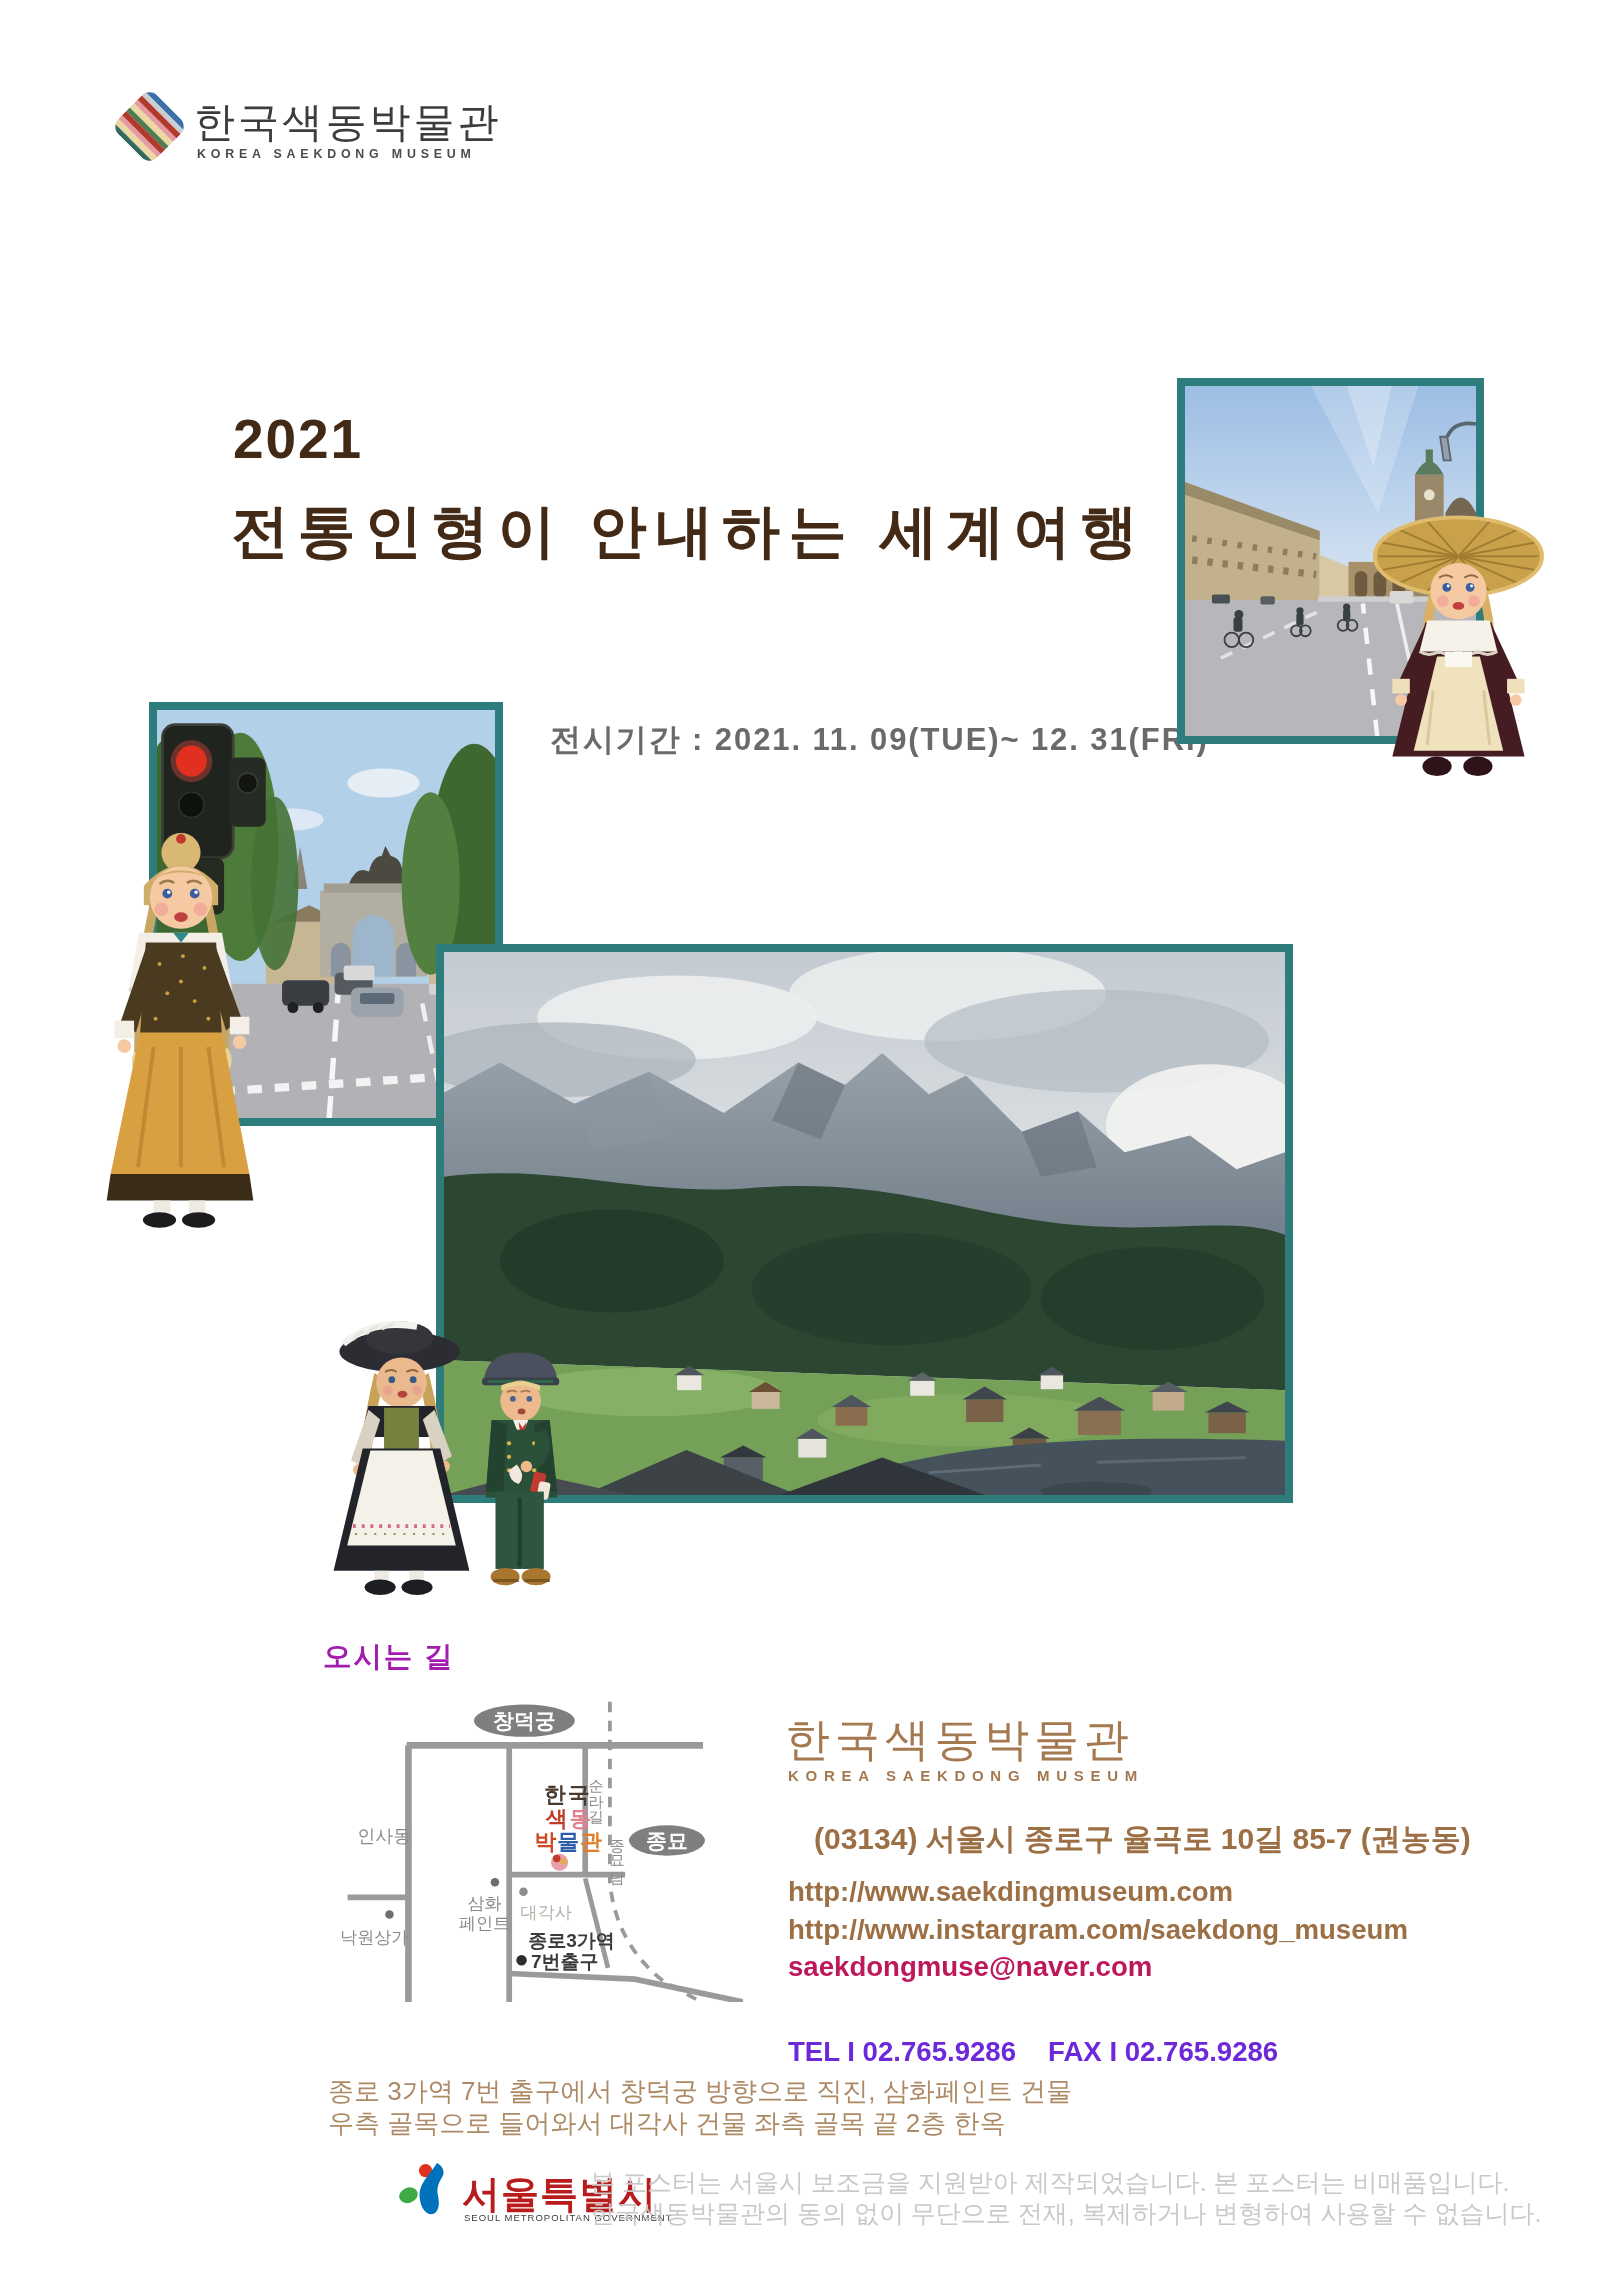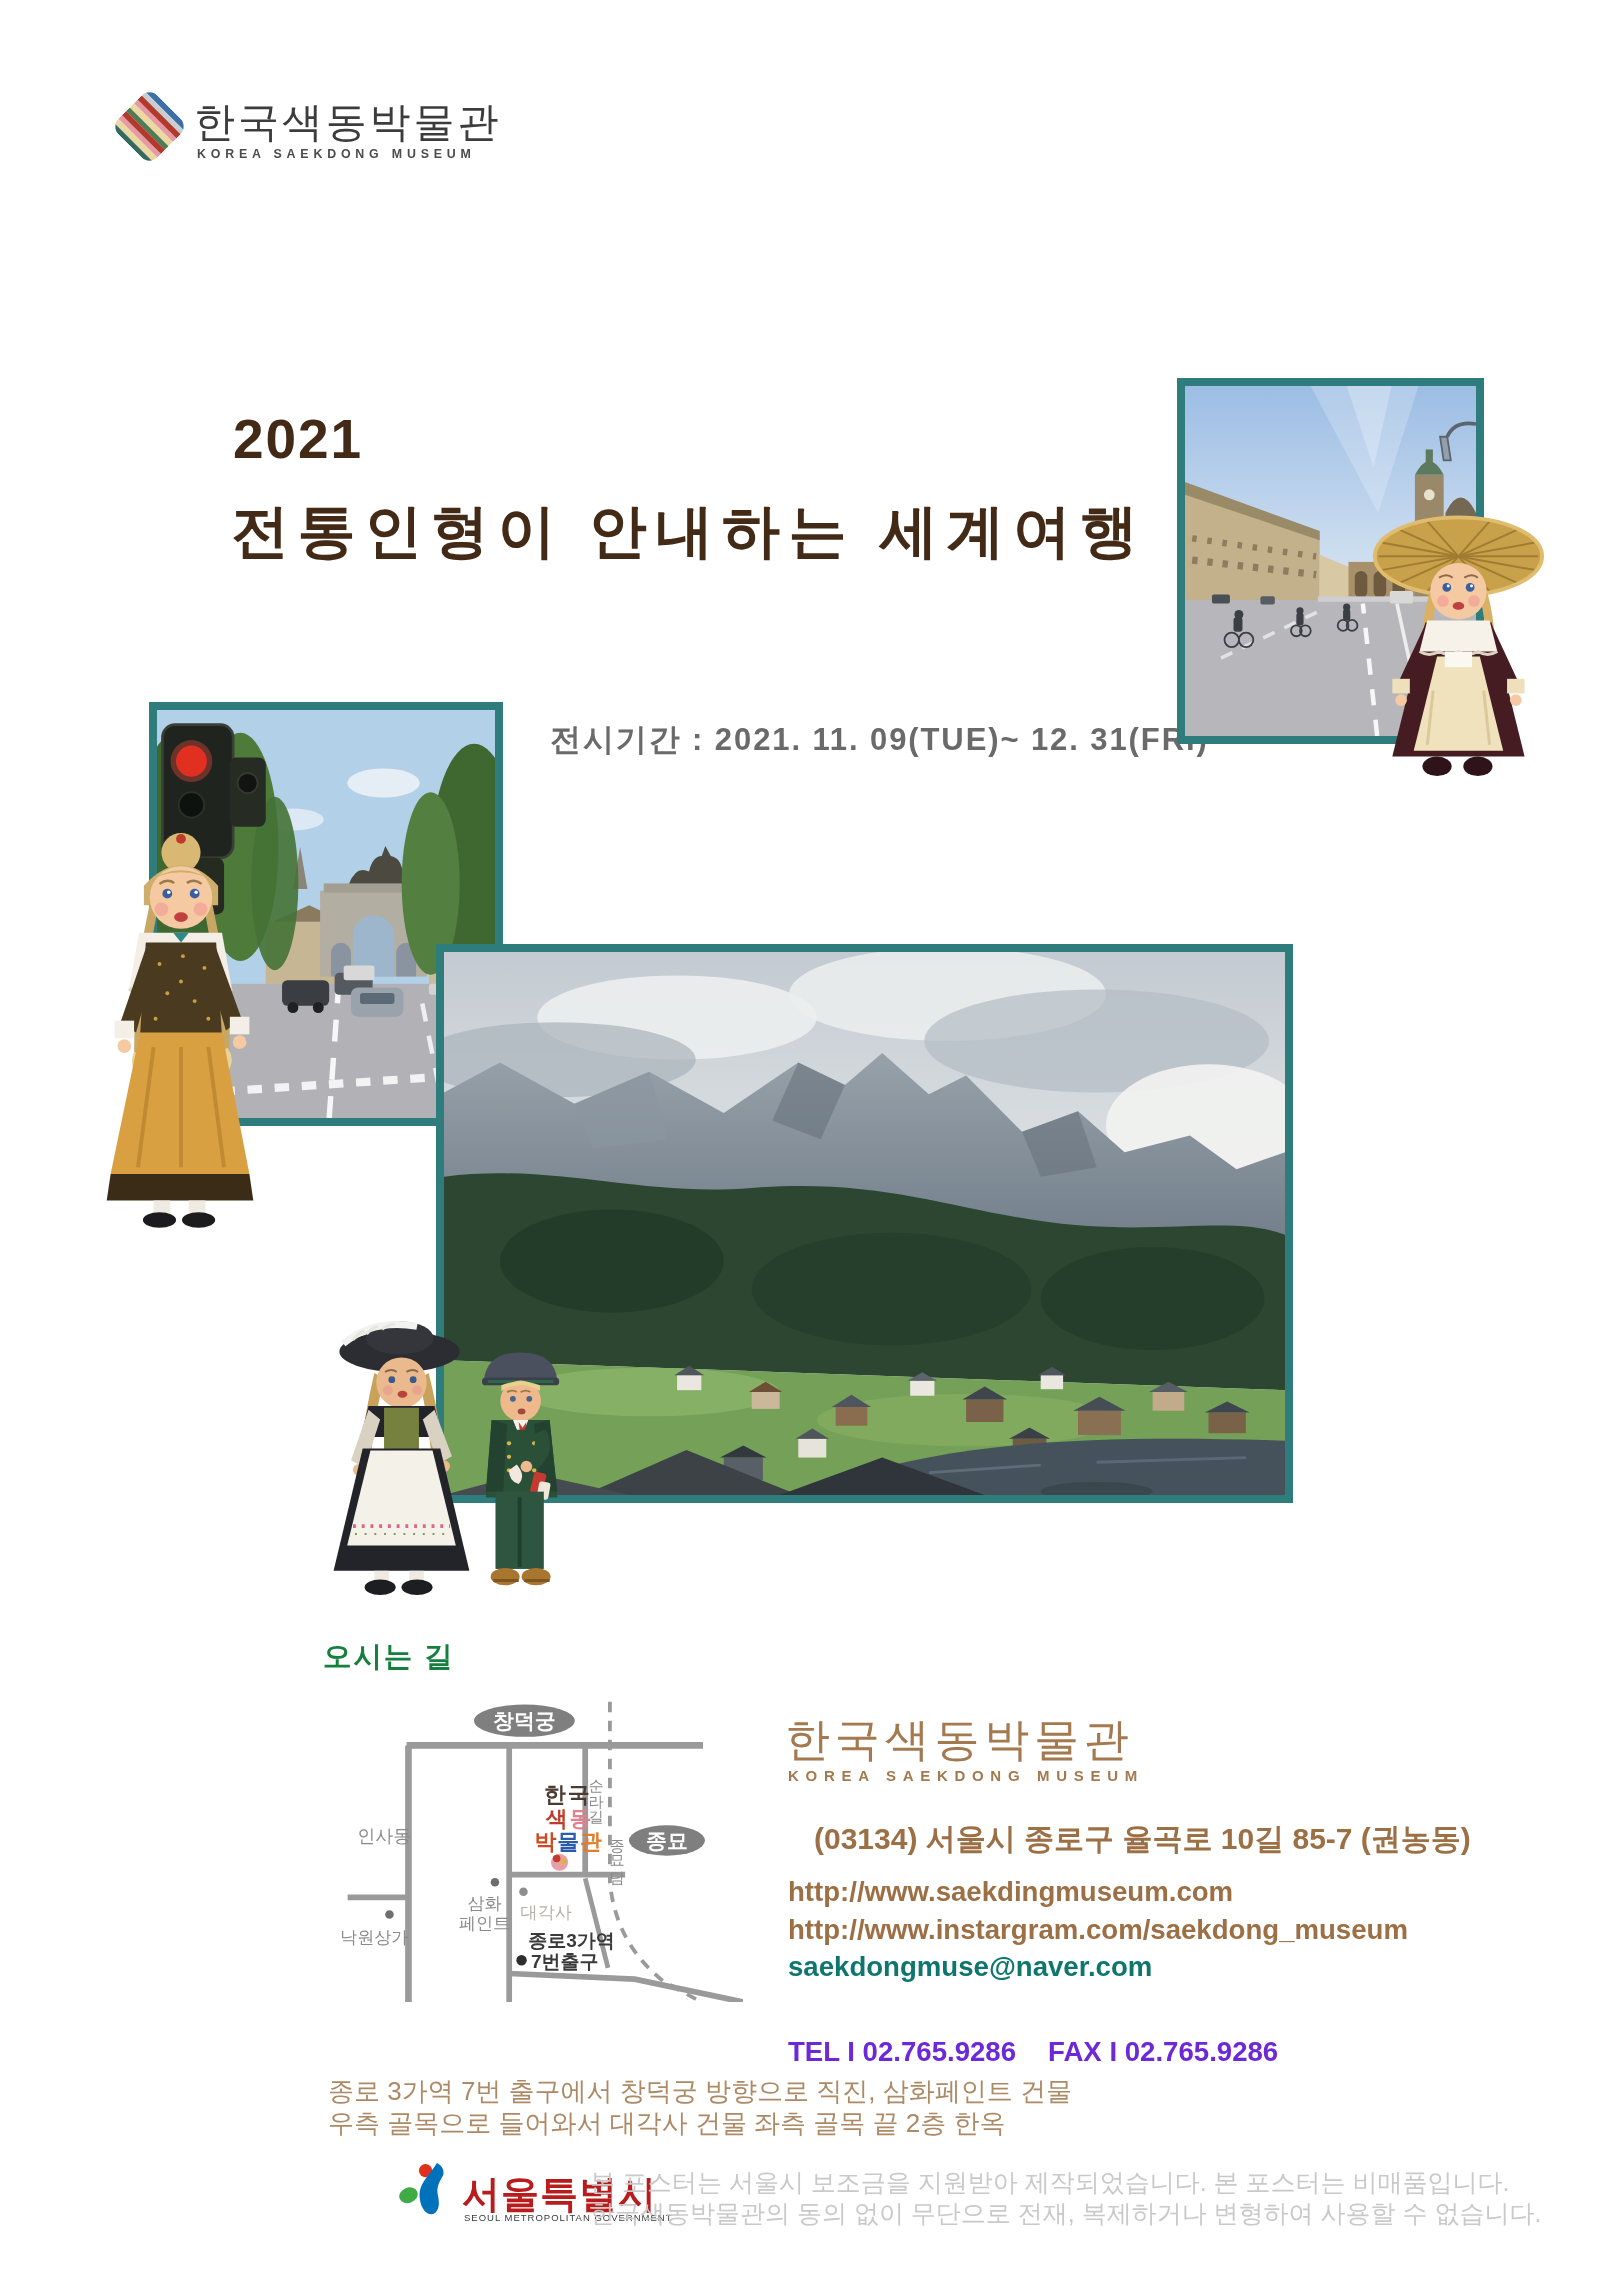--- a/index.html
+++ b/index.html
@@ -23,29 +23,29 @@
   .photo svg{display:block;}
   #photo-munich-street{left:1177px;top:378px;width:291px;height:350px;}
   #photo-siegestor{left:149px;top:702px;width:338px;height:408px;}
   #photo-alps{left:436px;top:944px;width:841px;height:543px;}
   .doll{pointer-events:none;}
   #doll-straw-hat{left:1367px;top:496px;width:179px;height:282px;}
   #doll-gold-skirt{left:95px;top:826px;width:171px;height:403px;}
   #doll-tyrol-girl{left:323px;top:1305px;width:157px;height:291px;}
   #doll-tyrol-boy{left:468px;top:1337px;width:112px;height:259px;}
   
-  .directions-heading{left:323px;top:1638px;font-size:28.5px;color:#15803d;font-weight:bold;letter-spacing:1.9px;}
+  .directions-heading{left:323px;top:1638px;font-size:28.5px;color:#a21caf;font-weight:bold;letter-spacing:1.9px;}
   #route-map{left:340px;top:1696px;width:403px;height:306px;}
   
   .contact-ko{left:785px;top:1710px;font-size:45px;color:#a5794f;letter-spacing:4.8px;font-weight:500;}
   .contact-en{left:788px;top:1767px;font-size:15px;color:#a5794f;letter-spacing:6.7px;font-weight:600;}
   .contact-address{left:787px;top:1819px;font-size:30px;color:#9c6f45;font-weight:bold;margin-left:27px;}
   .contact-url1{left:788px;top:1876px;font-size:27.6px;color:#9c6f45;font-weight:600;}
   .contact-url2{left:788px;top:1914px;font-size:27.6px;color:#9c6f45;font-weight:600;}
-  .contact-email{left:788px;top:1951px;font-size:27.6px;color:#0f766e;font-weight:600;}
+  .contact-email{left:788px;top:1951px;font-size:27.6px;color:#be185d;font-weight:600;}
   .contact-telfax{left:788px;top:1988px;font-size:27.6px;color:#6d28d9;font-weight:600;margin-top:48px;}
   .contact-telfax .gap{display:inline-block;width:32px;}
   
   .route-text{left:328px;top:2035px;font-size:26px;color:#ad8a66;line-height:32px;margin-top:40px;}
   
   #seoul-mark{left:399px;top:2161px;width:55px;height:59px;}
   .seoul-ko{left:462px;top:2169px;font-size:38px;font-weight:bold;color:#b91c1c;letter-spacing:1px;}
   .seoul-en{left:464px;top:2212px;font-size:9.5px;color:#3a3a3a;letter-spacing:1px;}
   .disclaimer{left:590px;top:2167px;font-size:25px;color:#c9c9c9;line-height:31px;}
 </style>

